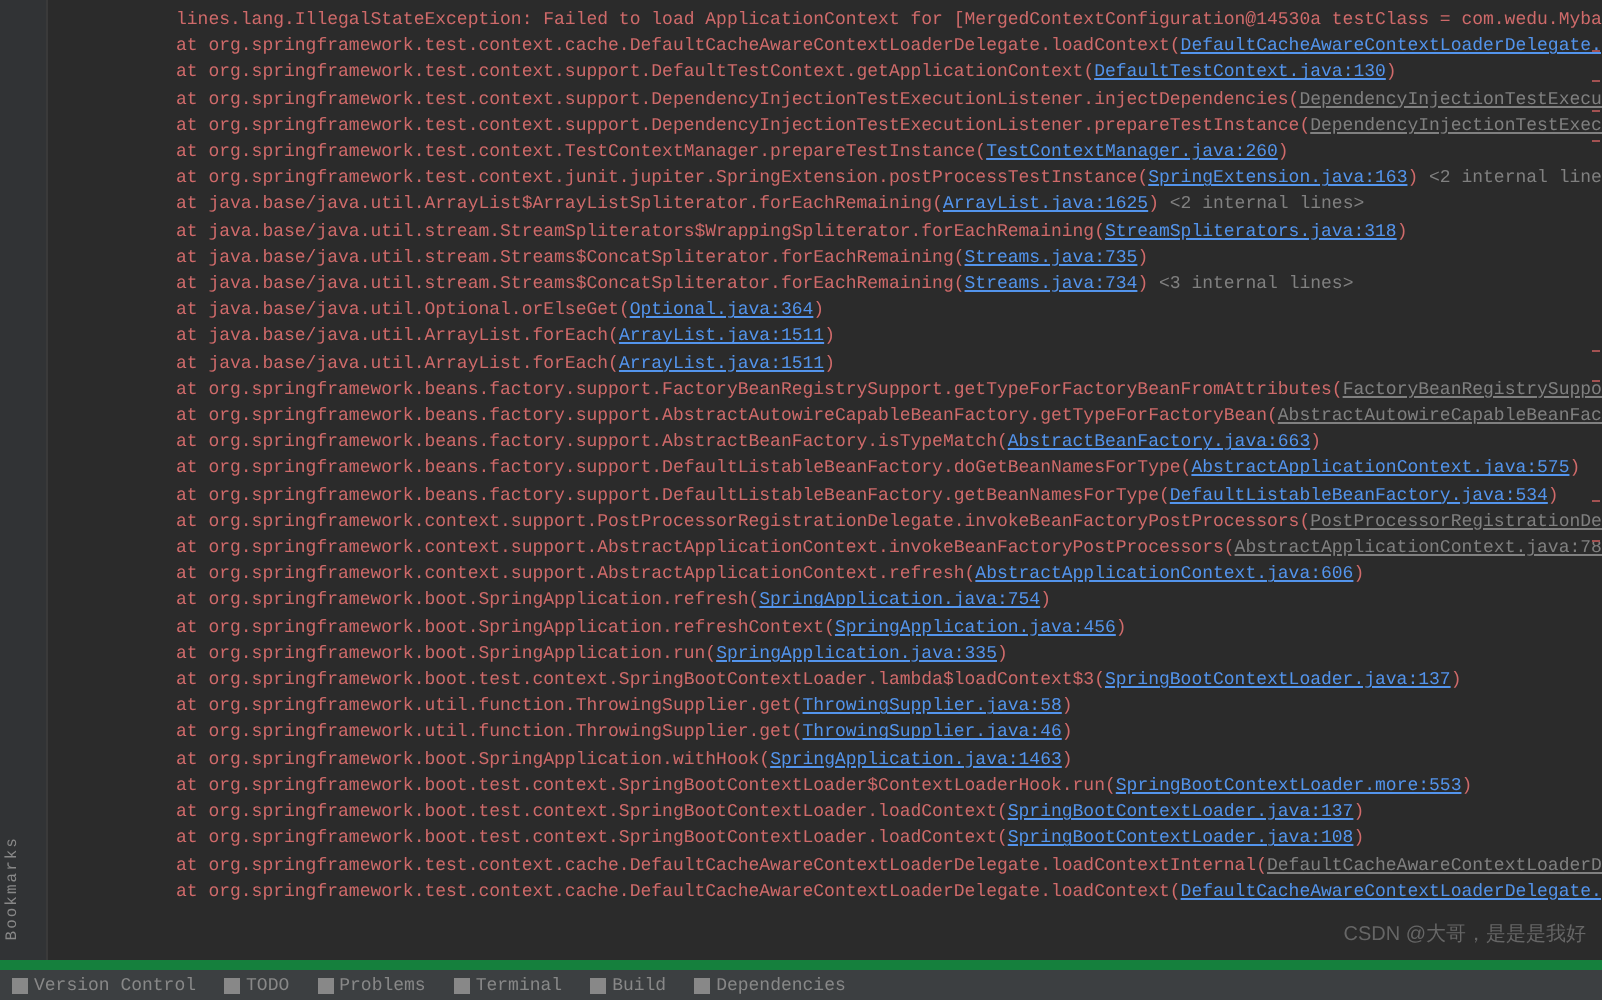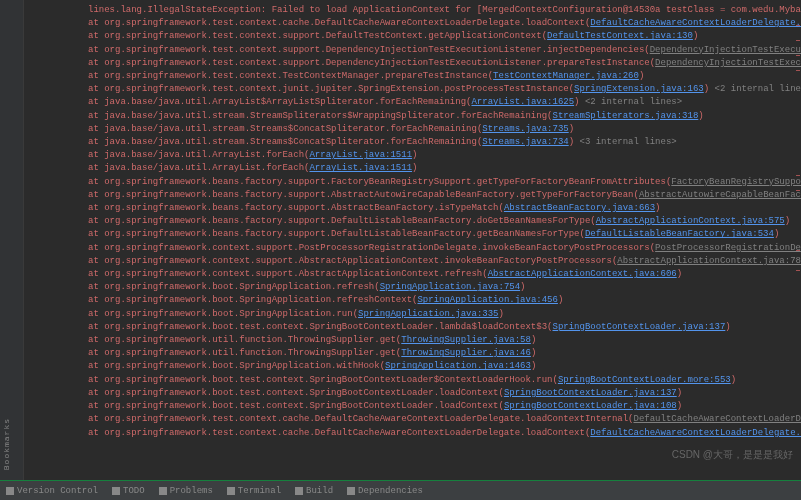--- a/index.html
+++ b/index.html
@@ -53,33 +53,33 @@
     .highlight-yellow { color: #bbb529; background: rgba(187,181,41,0.15); }
     .dim { color: #808080; }
     .breakpoint { color: #808080; font-style: italic; }
     .bottom-bar {
       position: absolute;
       bottom: 0;
       left: 0;
       right: 0;
       height: 20px;
       background: #3c3f41;
-      border-top: 1px solid #15803d;
+      border-top: 5px solid #15803d;
       display: flex;
       align-items: center;
       padding: 0 6px;
       color: #888;
       font-size: 9px;
     }
     .bottom-bar .item { margin-right: 14px; display: flex; align-items: center; cursor: pointer; }
     .bottom-bar .spacer { flex: 1; }
     .watermark {
       position: absolute;
       right: 8px;
-      bottom: 38px;
+      bottom: 26px;
       color: #666;
       font-size: 10px;
       font-family: sans-serif;
     }
     .scroll-marker {
       position: absolute;
       right: 1px;
       top: 0;
       width: 4px;
       height: 100%;
@@ -102,20 +102,21 @@
       <div class="line"><span class="kw-red">at org.springframework.test.context.cache.DefaultCacheAwareContextLoaderDelegate.loadContext</span><span class="kw-red">(</span><span class="link-blue">DefaultCacheAwareContextLoaderDelegate.java:108</span></div>
       <div class="line"><span class="kw-red">at org.springframework.test.context.support.DefaultTestContext.getApplicationContext</span><span class="kw-red">(</span><span class="link-blue">DefaultTestContext.java:130</span><span class="kw-red">)</span></div>
       <div class="line"><span class="kw-red">at org.springframework.test.context.support.DependencyInjectionTestExecutionListener.injectDependencies</span><span class="kw-red">(</span><span class="link-gray">DependencyInjectionTestExecutionListener.java:142</span></div>
       <div class="line"><span class="kw-red">at org.springframework.test.context.support.DependencyInjectionTestExecutionListener.prepareTestInstance</span><span class="kw-red">(</span><span class="link-gray">DependencyInjectionTestExecutionListener.java:98</span></div>
       <div class="line"><span class="kw-red">at org.springframework.test.context.TestContextManager.prepareTestInstance</span><span class="kw-red">(</span><span class="link-blue">TestContextManager.java:260</span><span class="kw-red">)</span></div>
       <div class="line"><span class="kw-red">at org.springframework.test.context.junit.jupiter.SpringExtension.postProcessTestInstance</span><span class="kw-red">(</span><span class="link-blue">SpringExtension.java:163</span><span class="kw-red">)</span><span class="dim"> &lt;2 internal lines&gt;</span></div>
       <div class="line"><span class="kw-red">at java.base/java.util.ArrayList$ArrayListSpliterator.forEachRemaining</span><span class="kw-red">(</span><span class="link-blue">ArrayList.java:1625</span><span class="kw-red">)</span><span class="dim"> &lt;2 internal lines&gt;</span></div>
       <div class="line"><span class="kw-red">at java.base/java.util.stream.StreamSpliterators$WrappingSpliterator.forEachRemaining</span><span class="kw-red">(</span><span class="link-blue">StreamSpliterators.java:318</span><span class="kw-red">)</span></div>
       <div class="line"><span class="kw-red">at java.base/java.util.stream.Streams$ConcatSpliterator.forEachRemaining</span><span class="kw-red">(</span><span class="link-blue">Streams.java:735</span><span class="kw-red">)</span></div>
       <div class="line"><span class="kw-red">at java.base/java.util.stream.Streams$ConcatSpliterator.forEachRemaining</span><span class="kw-red">(</span><span class="link-blue">Streams.java:734</span><span class="kw-red">)</span><span class="dim"> &lt;3 internal lines&gt;</span></div>
+      <div class="line"><span class="kw-red">at java.base/java.util.Optional.orElseGet</span><span class="kw-red">(</span><span class="link-blue">Optional.java:364</span><span class="kw-red">)</span></div>
       <div class="line"><span class="kw-red">at java.base/java.util.ArrayList.forEach</span><span class="kw-red">(</span><span class="link-blue">ArrayList.java:1511</span><span class="kw-red">)</span></div>
       <div class="line"><span class="kw-red">at java.base/java.util.ArrayList.forEach</span><span class="kw-red">(</span><span class="link-blue">ArrayList.java:1511</span><span class="kw-red">)</span></div>
     </div>
   <div id="stack2">
       <div class="line"><span class="kw-red">at org.springframework.beans.factory.support.FactoryBeanRegistrySupport.getTypeForFactoryBeanFromAttributes</span><span class="kw-red">(</span><span class="link-gray">FactoryBeanRegistrySupport.java:86</span></div>
       <div class="line"><span class="kw-red">at org.springframework.beans.factory.support.AbstractAutowireCapableBeanFactory.getTypeForFactoryBean</span><span class="kw-red">(</span><span class="link-gray">AbstractAutowireCapableBeanFactory.java:837</span></div>
       <div class="line"><span class="kw-red">at org.springframework.beans.factory.support.AbstractBeanFactory.isTypeMatch</span><span class="kw-red">(</span><span class="link-blue">AbstractBeanFactory.java:663</span><span class="kw-red">)</span></div>
       <div class="line"><span class="kw-red">at org.springframework.beans.factory.support.DefaultListableBeanFactory.doGetBeanNamesForType</span><span class="kw-red">(</span><span class="link-blue">AbstractApplicationContext.java:575</span><span class="kw-red">)</span></div>
       <div class="line"><span class="kw-red">at org.springframework.beans.factory.support.DefaultListableBeanFactory.getBeanNamesForType</span><span class="kw-red">(</span><span class="link-blue">DefaultListableBeanFactory.java:534</span><span class="kw-red">)</span></div>
       <div class="line"><span class="kw-red">at org.springframework.context.support.PostProcessorRegistrationDelegate.invokeBeanFactoryPostProcessors</span><span class="kw-red">(</span><span class="link-gray">PostProcessorRegistrationDelegate.java:138</span></div>

